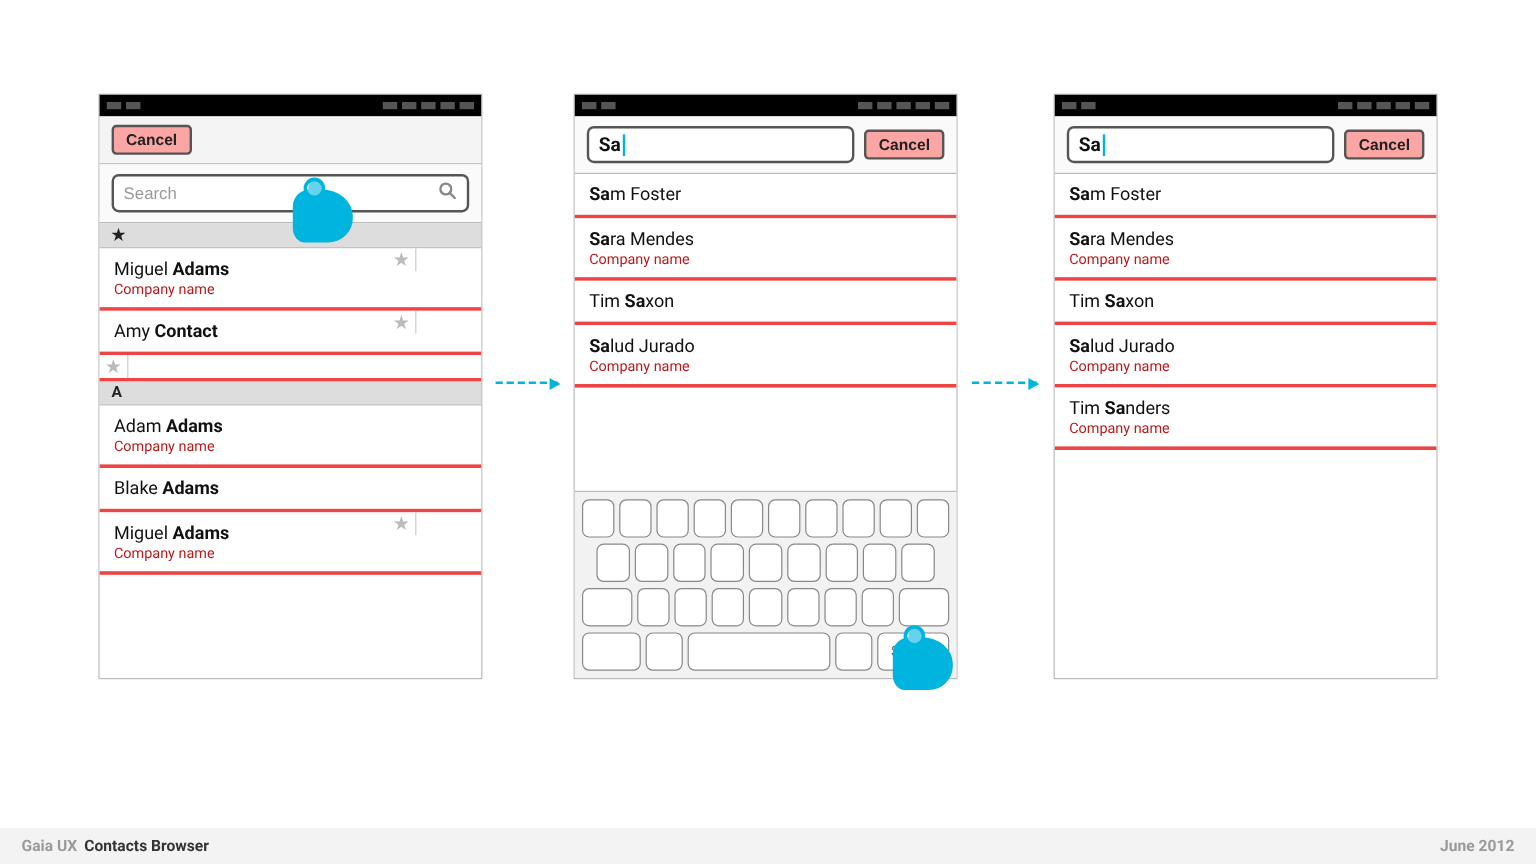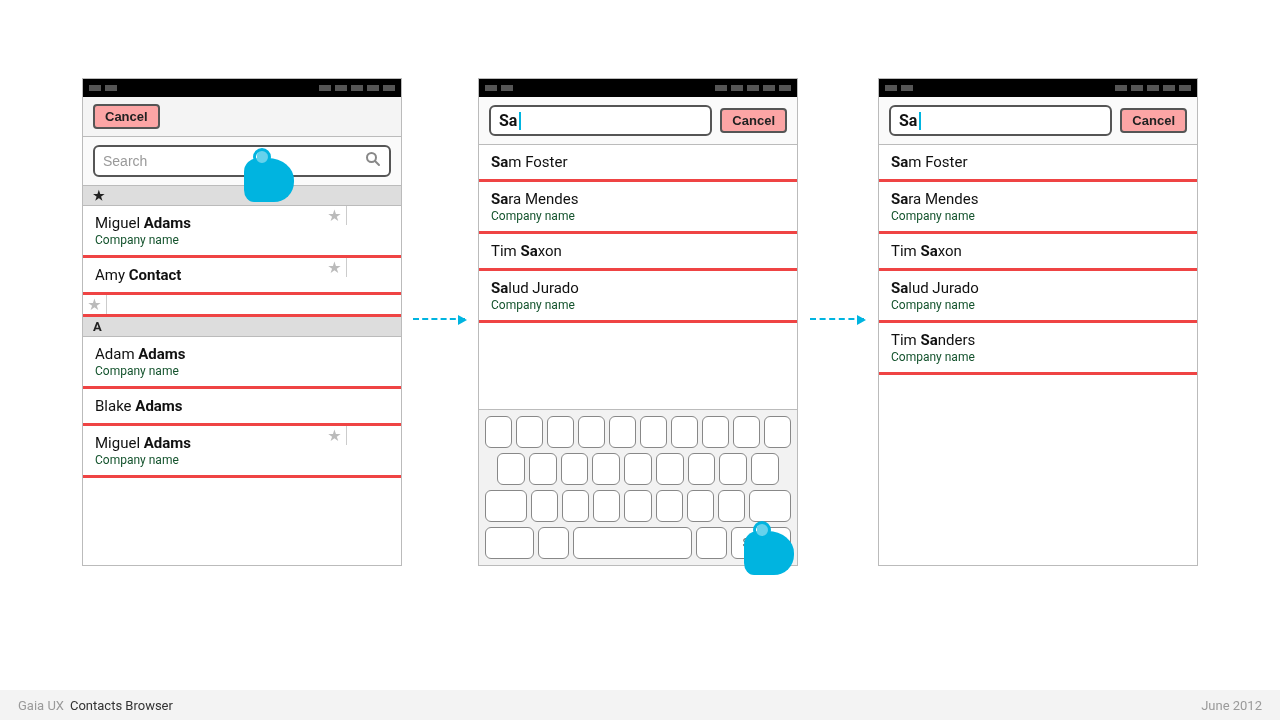--- a/index.html
+++ b/index.html
@@ -106,21 +106,21 @@
 }
 .contact-info {
   flex: 1;
   padding: 8px 12px;
   display: flex;
   flex-direction: column;
   justify-content: center;
 }
 .contact-name { font-size: 15px; color: #111; }
 .contact-name b { font-weight: 700; }
-.contact-sub { font-size: 12px; color: #14532d; margin-top: 1px; }
+.contact-sub { font-size: 12px; color: #b91c1c; margin-top: 1px; }
 .contact-star {
   width: 24px;
   display: flex;
   align-items: center;
   justify-content: center;
   color: #bbb;
   font-size: 16px;
   border-right: 1px solid #ccc;
 }
 .avatar {
@@ -247,20 +247,21 @@
   position: absolute;
   left: 0; right: 0; bottom: 0;
   height: 30px;
   background: #f3f3f3;
   border-top: 0;
   display: flex;
   align-items: center;
   padding: 0 18px;
   font-size: 13px;
   color: #333;
+  font-weight: bold;
 }
 .footer .proj { color: #9a9a9a; margin-right: 6px; }
 .footer .spacer { flex: 1; }
 .footer .date { color: #9a9a9a; }
 </style>
 </head>
 <body>
 
 <div class="canvas">
 

